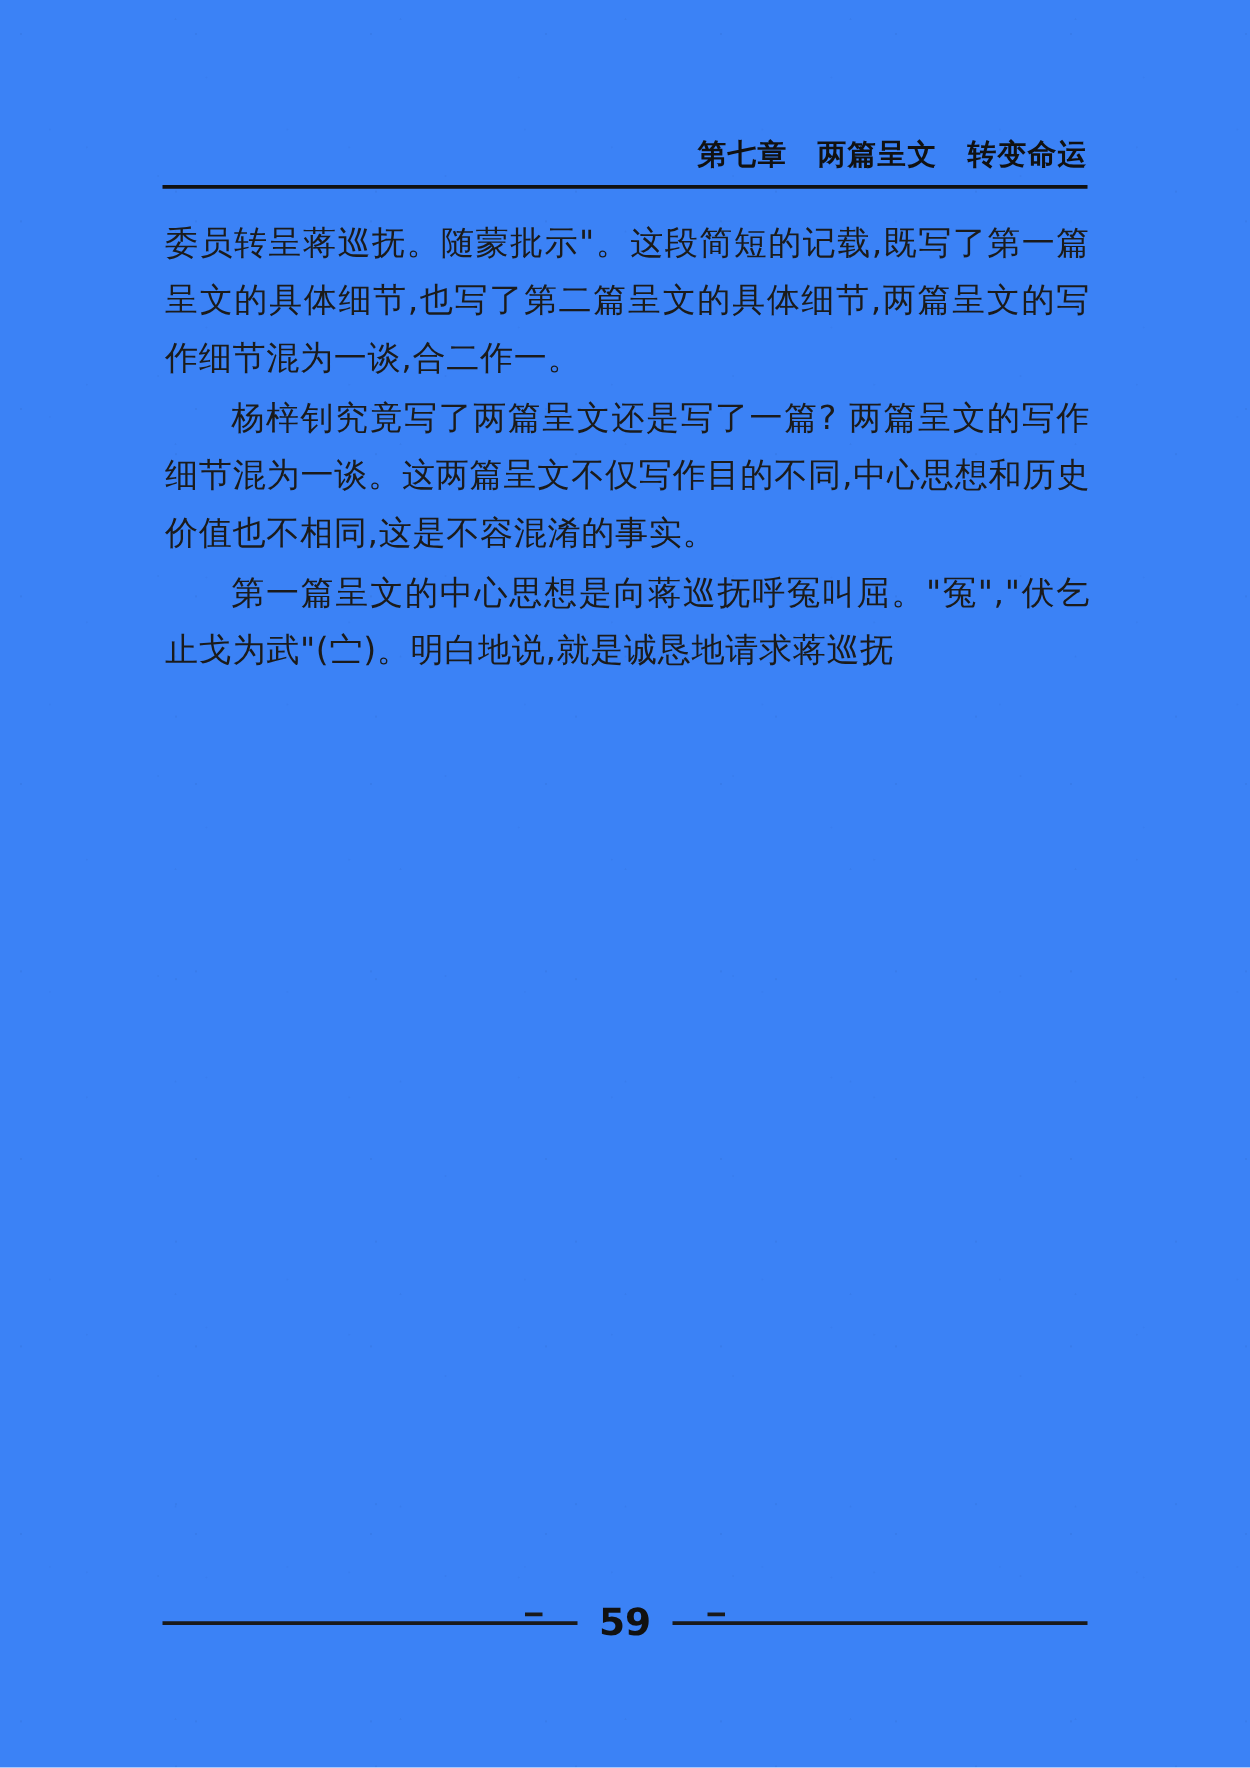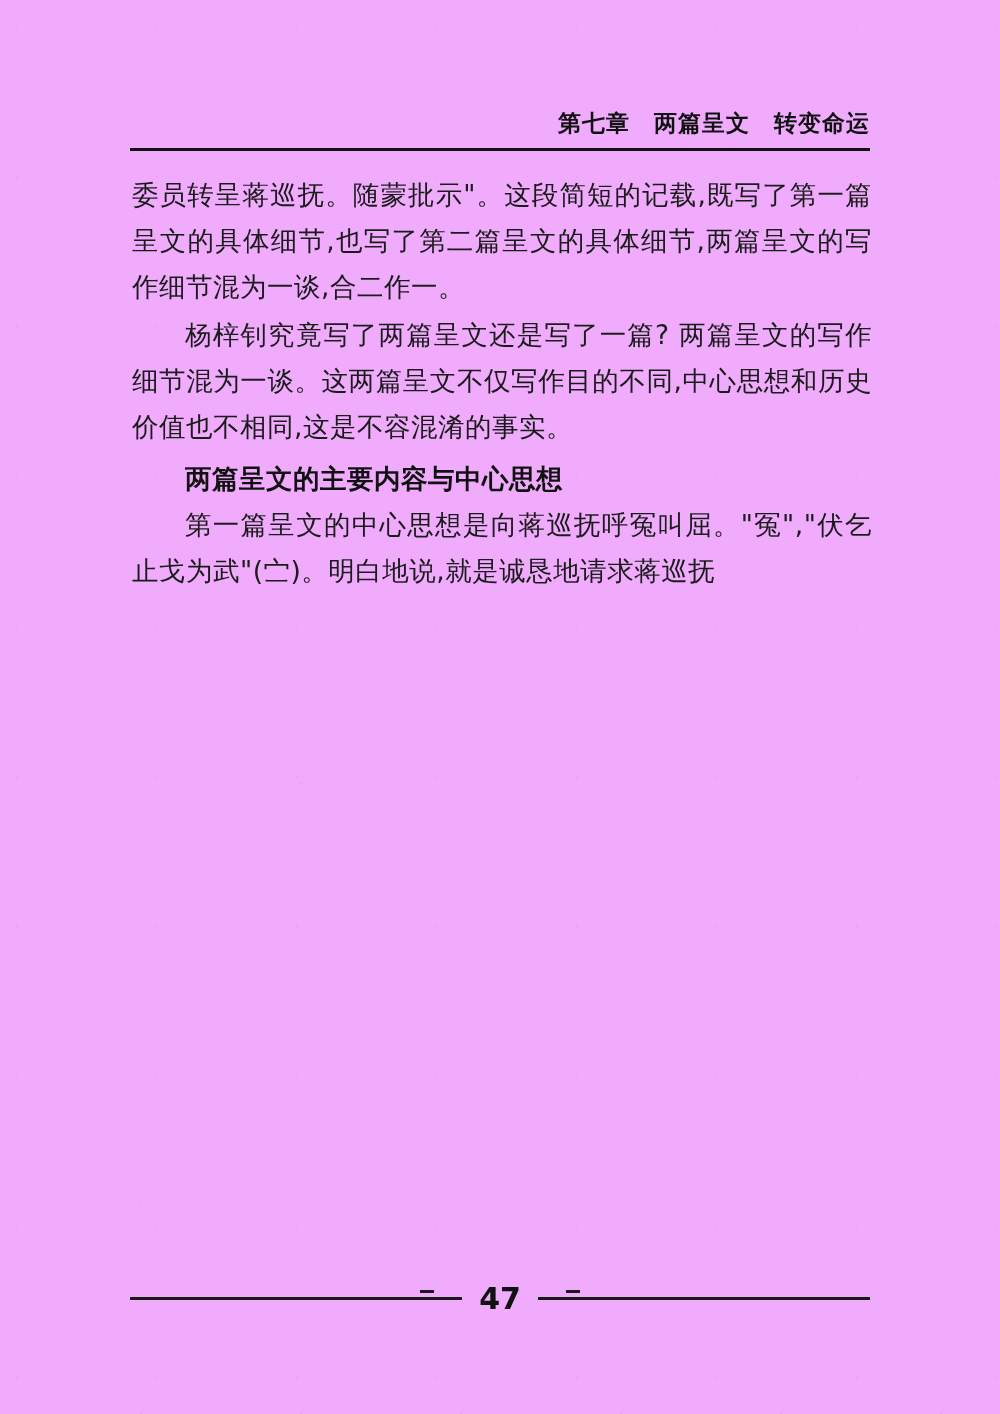--- a/index.html
+++ b/index.html
@@ -11,21 +11,21 @@
     width: 1000px;
     height: 1414px;
     position: relative;
     font-family: "DejaVu Sans", sans-serif;
     color: #1a1a1a;
     overflow: hidden;
   }
   .page {
     position: absolute;
     inset: 0;
-    background: #f0abfc;
+    background: #3b82f6;
   }
   
   .speckle {
     position: absolute;
     inset: 0;
     pointer-events: none;
     background-image:
       radial-gradient(circle at 12% 18%, rgba(0,0,0,0.05) 0.7px, transparent 1px),
       radial-gradient(circle at 78% 9%, rgba(0,0,0,0.04) 0.7px, transparent 1px),
       radial-gradient(circle at 33% 62%, rgba(0,0,0,0.04) 0.6px, transparent 1px),
@@ -134,22 +134,21 @@
   <div class="speckle"></div>
 
   <div class="header">
     <div class="header-title">第七章　两篇呈文　转变命运</div>
   </div>
   <div class="header-rule"></div>
 
   <div class="content">
     <p class="para">委员转呈蒋巡抚。随蒙批示"。这段简短的记载,既写了第一篇呈文的具体细节,也写了第二篇呈文的具体细节,两篇呈文的写作细节混为一谈,合二作一。</p>
     <p class="para indent">杨梓钊究竟写了两篇呈文还是写了一篇? 两篇呈文的写作细节混为一谈。这两篇呈文不仅写作目的不同,中心思想和历史价值也不相同,这是不容混淆的事实。</p>
-    <h2 class="subhead">两篇呈文的主要内容与中心思想</h2>
     <p class="para indent">第一篇呈文的中心思想是向蒋巡抚呼冤叫屈。"冤","伏乞止戈为武"(㝉)。明白地说,就是诚恳地请求蒋巡抚</p>
   </div>
 
   <div class="footer">
     <div class="footer-line left"></div>
-    <div class="page-number">47</div>
+    <div class="page-number">59</div>
     <div class="footer-line right"></div>
   </div>
 </div>
 
 </body></html>

